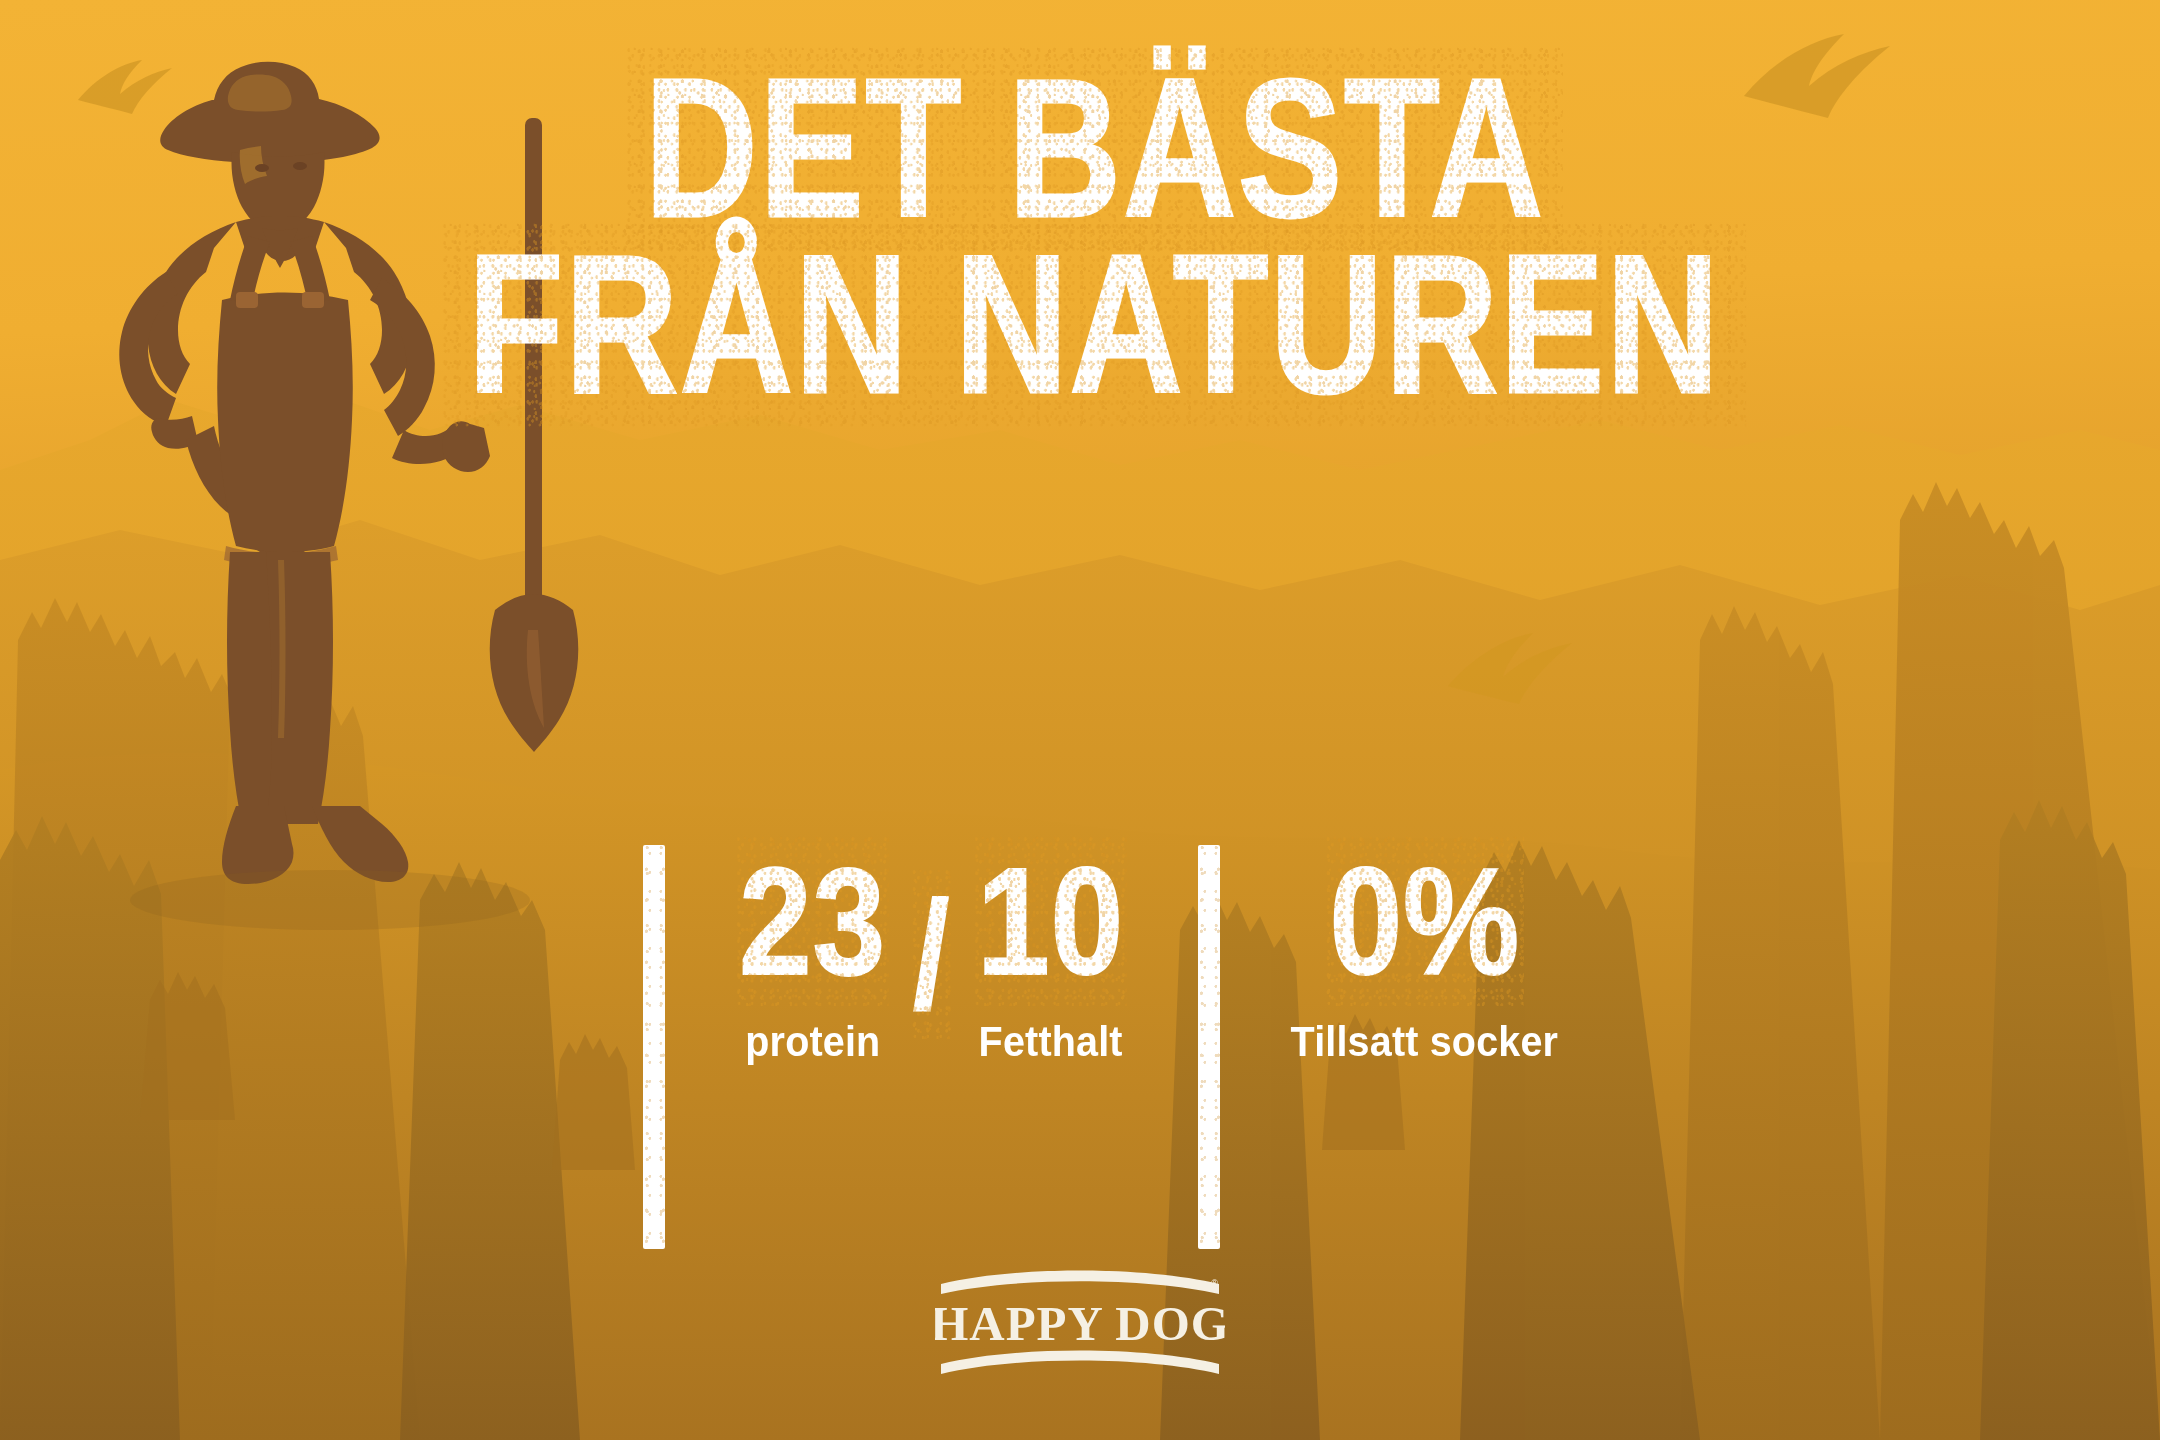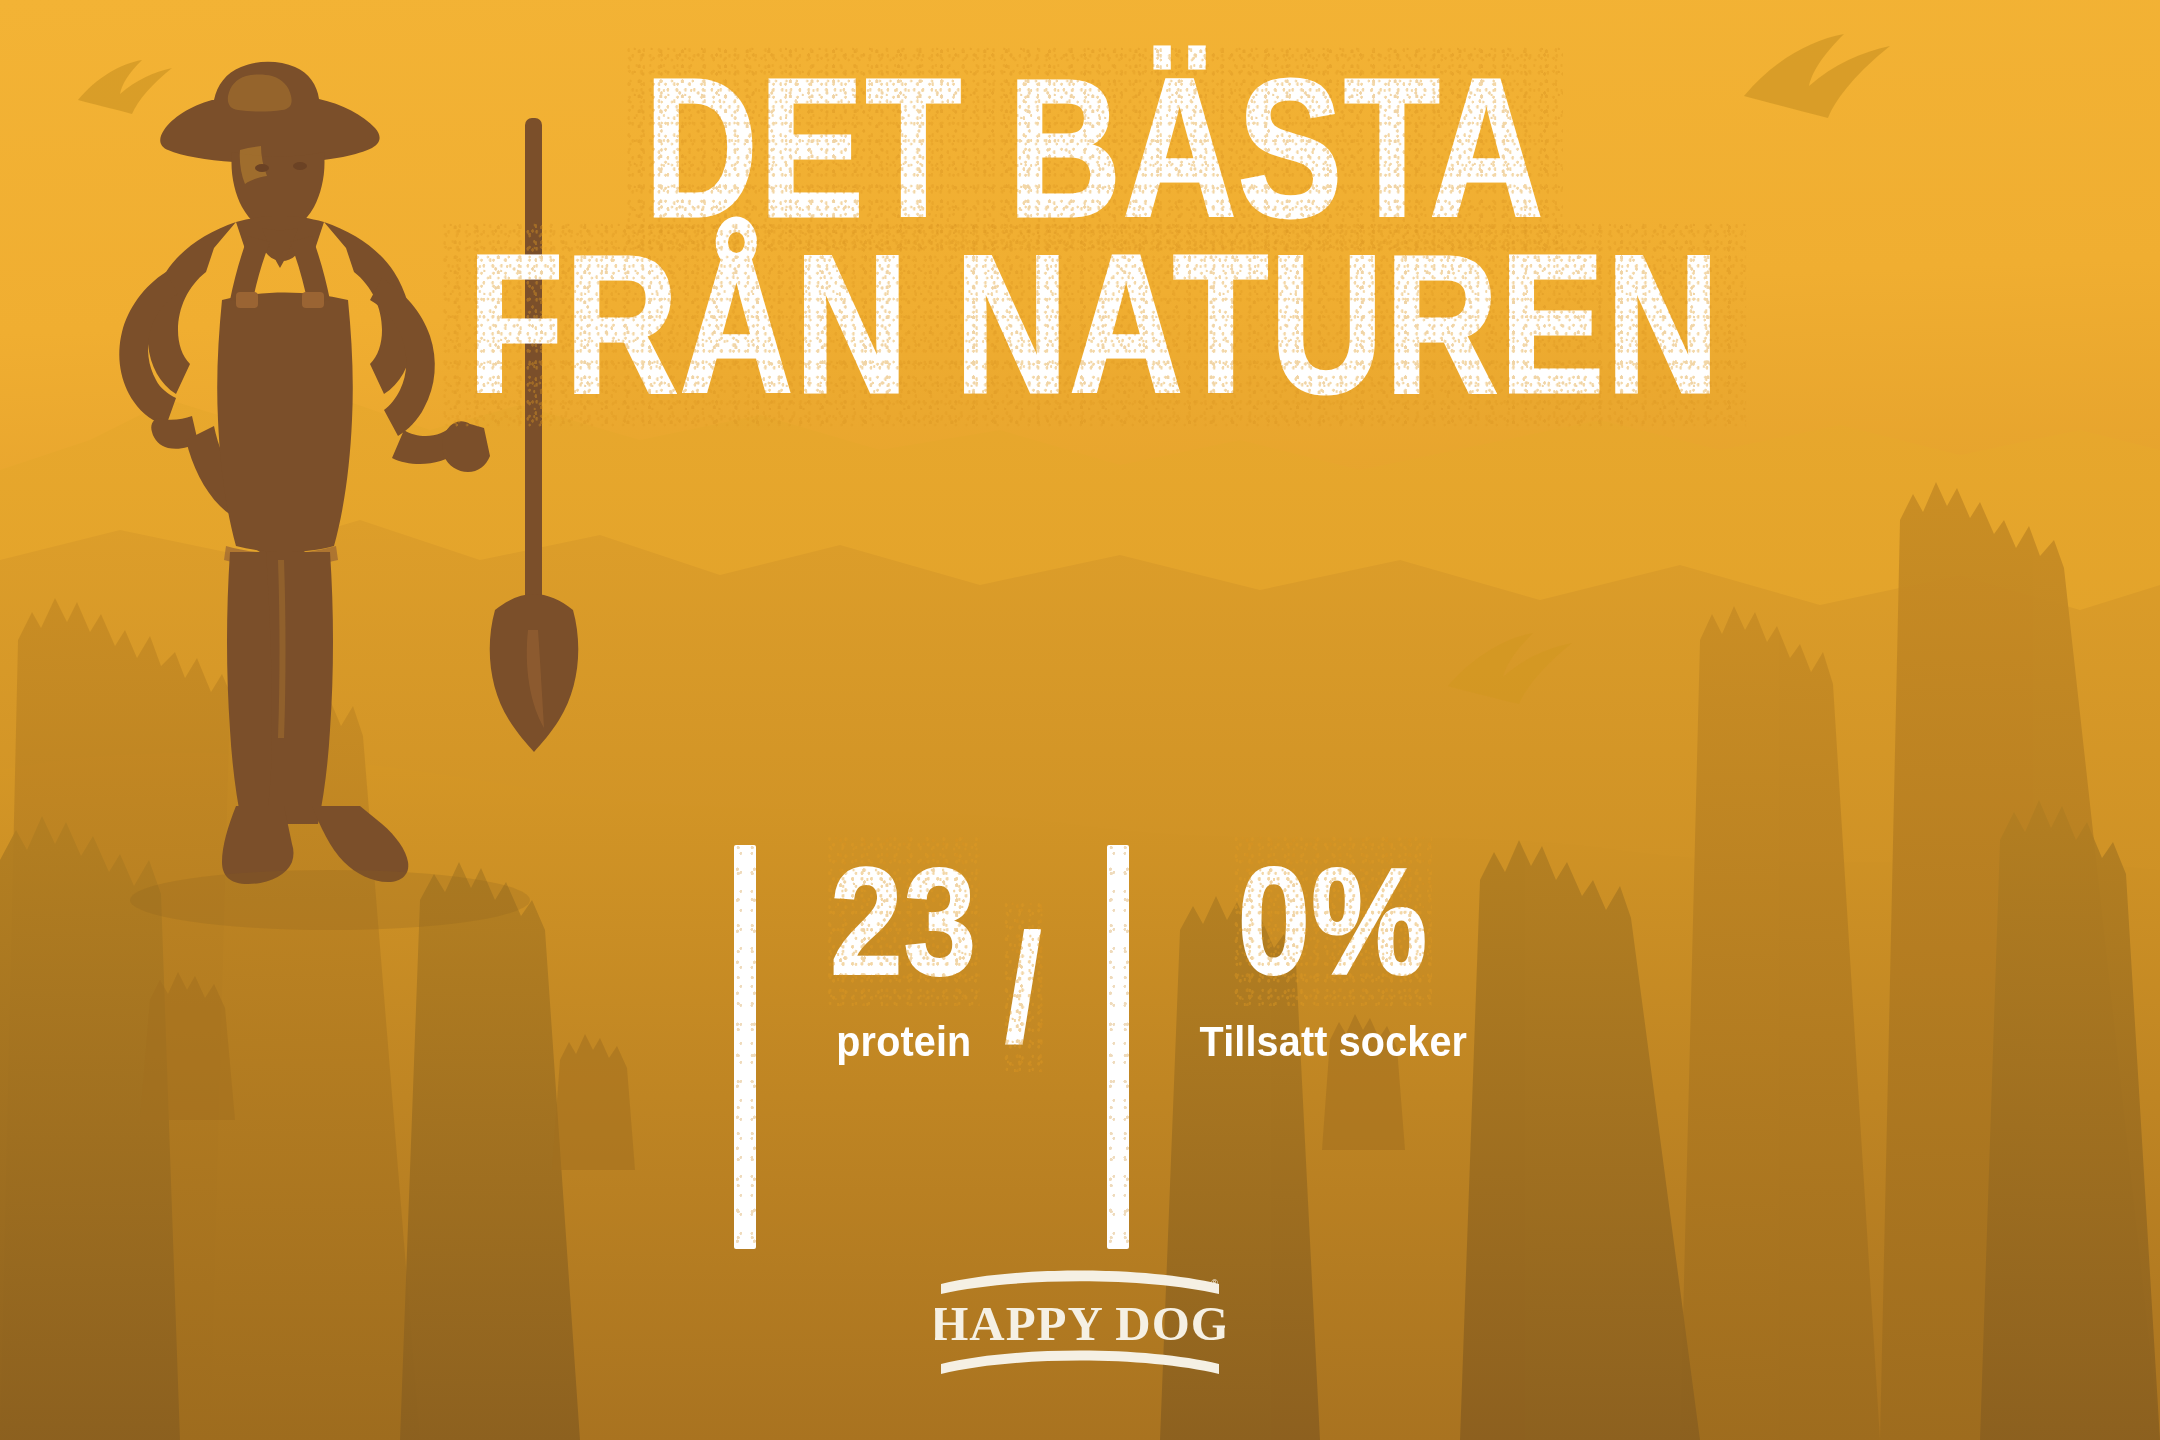--- a/index.html
+++ b/index.html
@@ -74,21 +74,21 @@
     position:absolute;
     left:0;right:0;
     top:845px;
     height:330px;
     display:flex;
     align-items:flex-start;
     justify-content:center;
   }
   .stat-group{
     display:flex;
-    align-items:flex-end;
+    align-items:center;
   }
   .stat{
     display:flex;
     flex-direction:column;
     align-items:center;
     justify-content:flex-start;
     padding:0 6px;
   }
   .stat-value{
     color:#FFFFFF;
@@ -336,20 +336,24 @@
     <div class="divider"></div>
 
     <div class="stat-group">
       <div class="stat">
         <span class="stat-value grunge">23</span>
         <span class="stat-label">protein</span>
       </div>
       <div class="stat">
         <span class="stat-value grunge">/</span>
       </div>
+      <div class="stat">
+        <span class="stat-value grunge">10</span>
+        <span class="stat-label">Fetthalt</span>
+      </div>
     </div>
 
     <div class="divider"></div>
 
     <div class="stat">
       <span class="stat-value grunge">0%</span>
       <span class="stat-label">Tillsatt socker</span>
     </div>
 
   </div>

